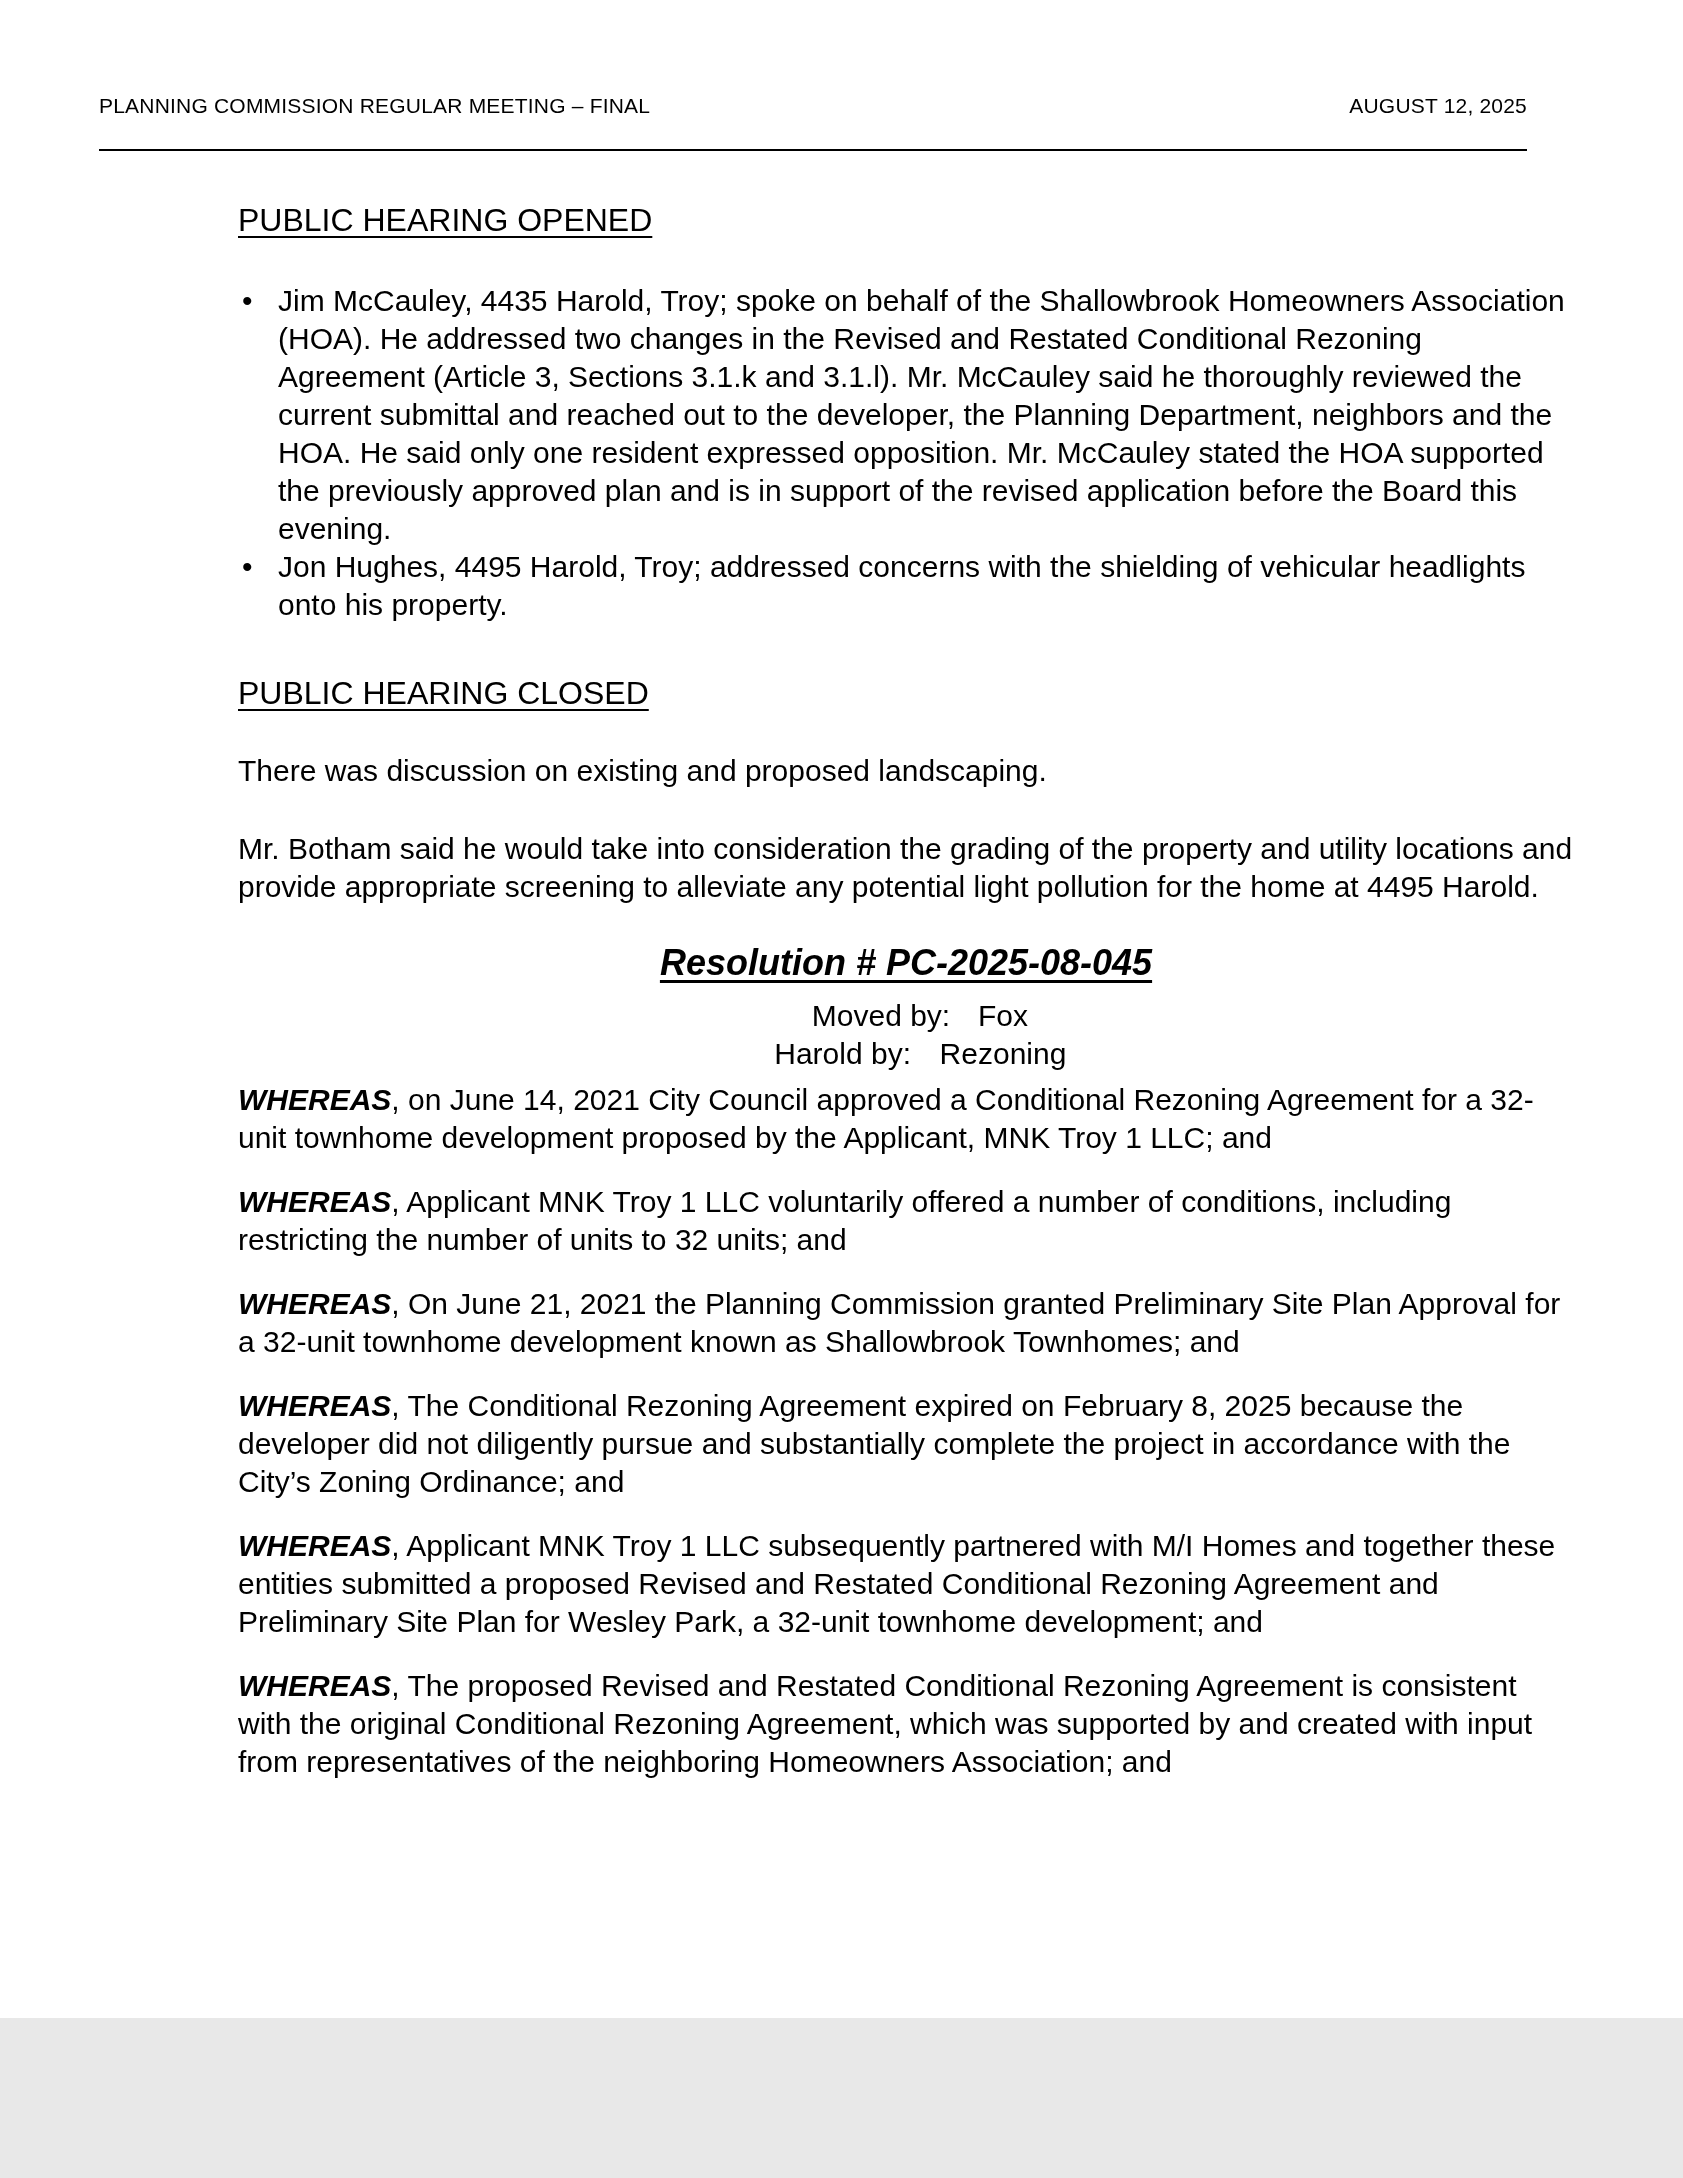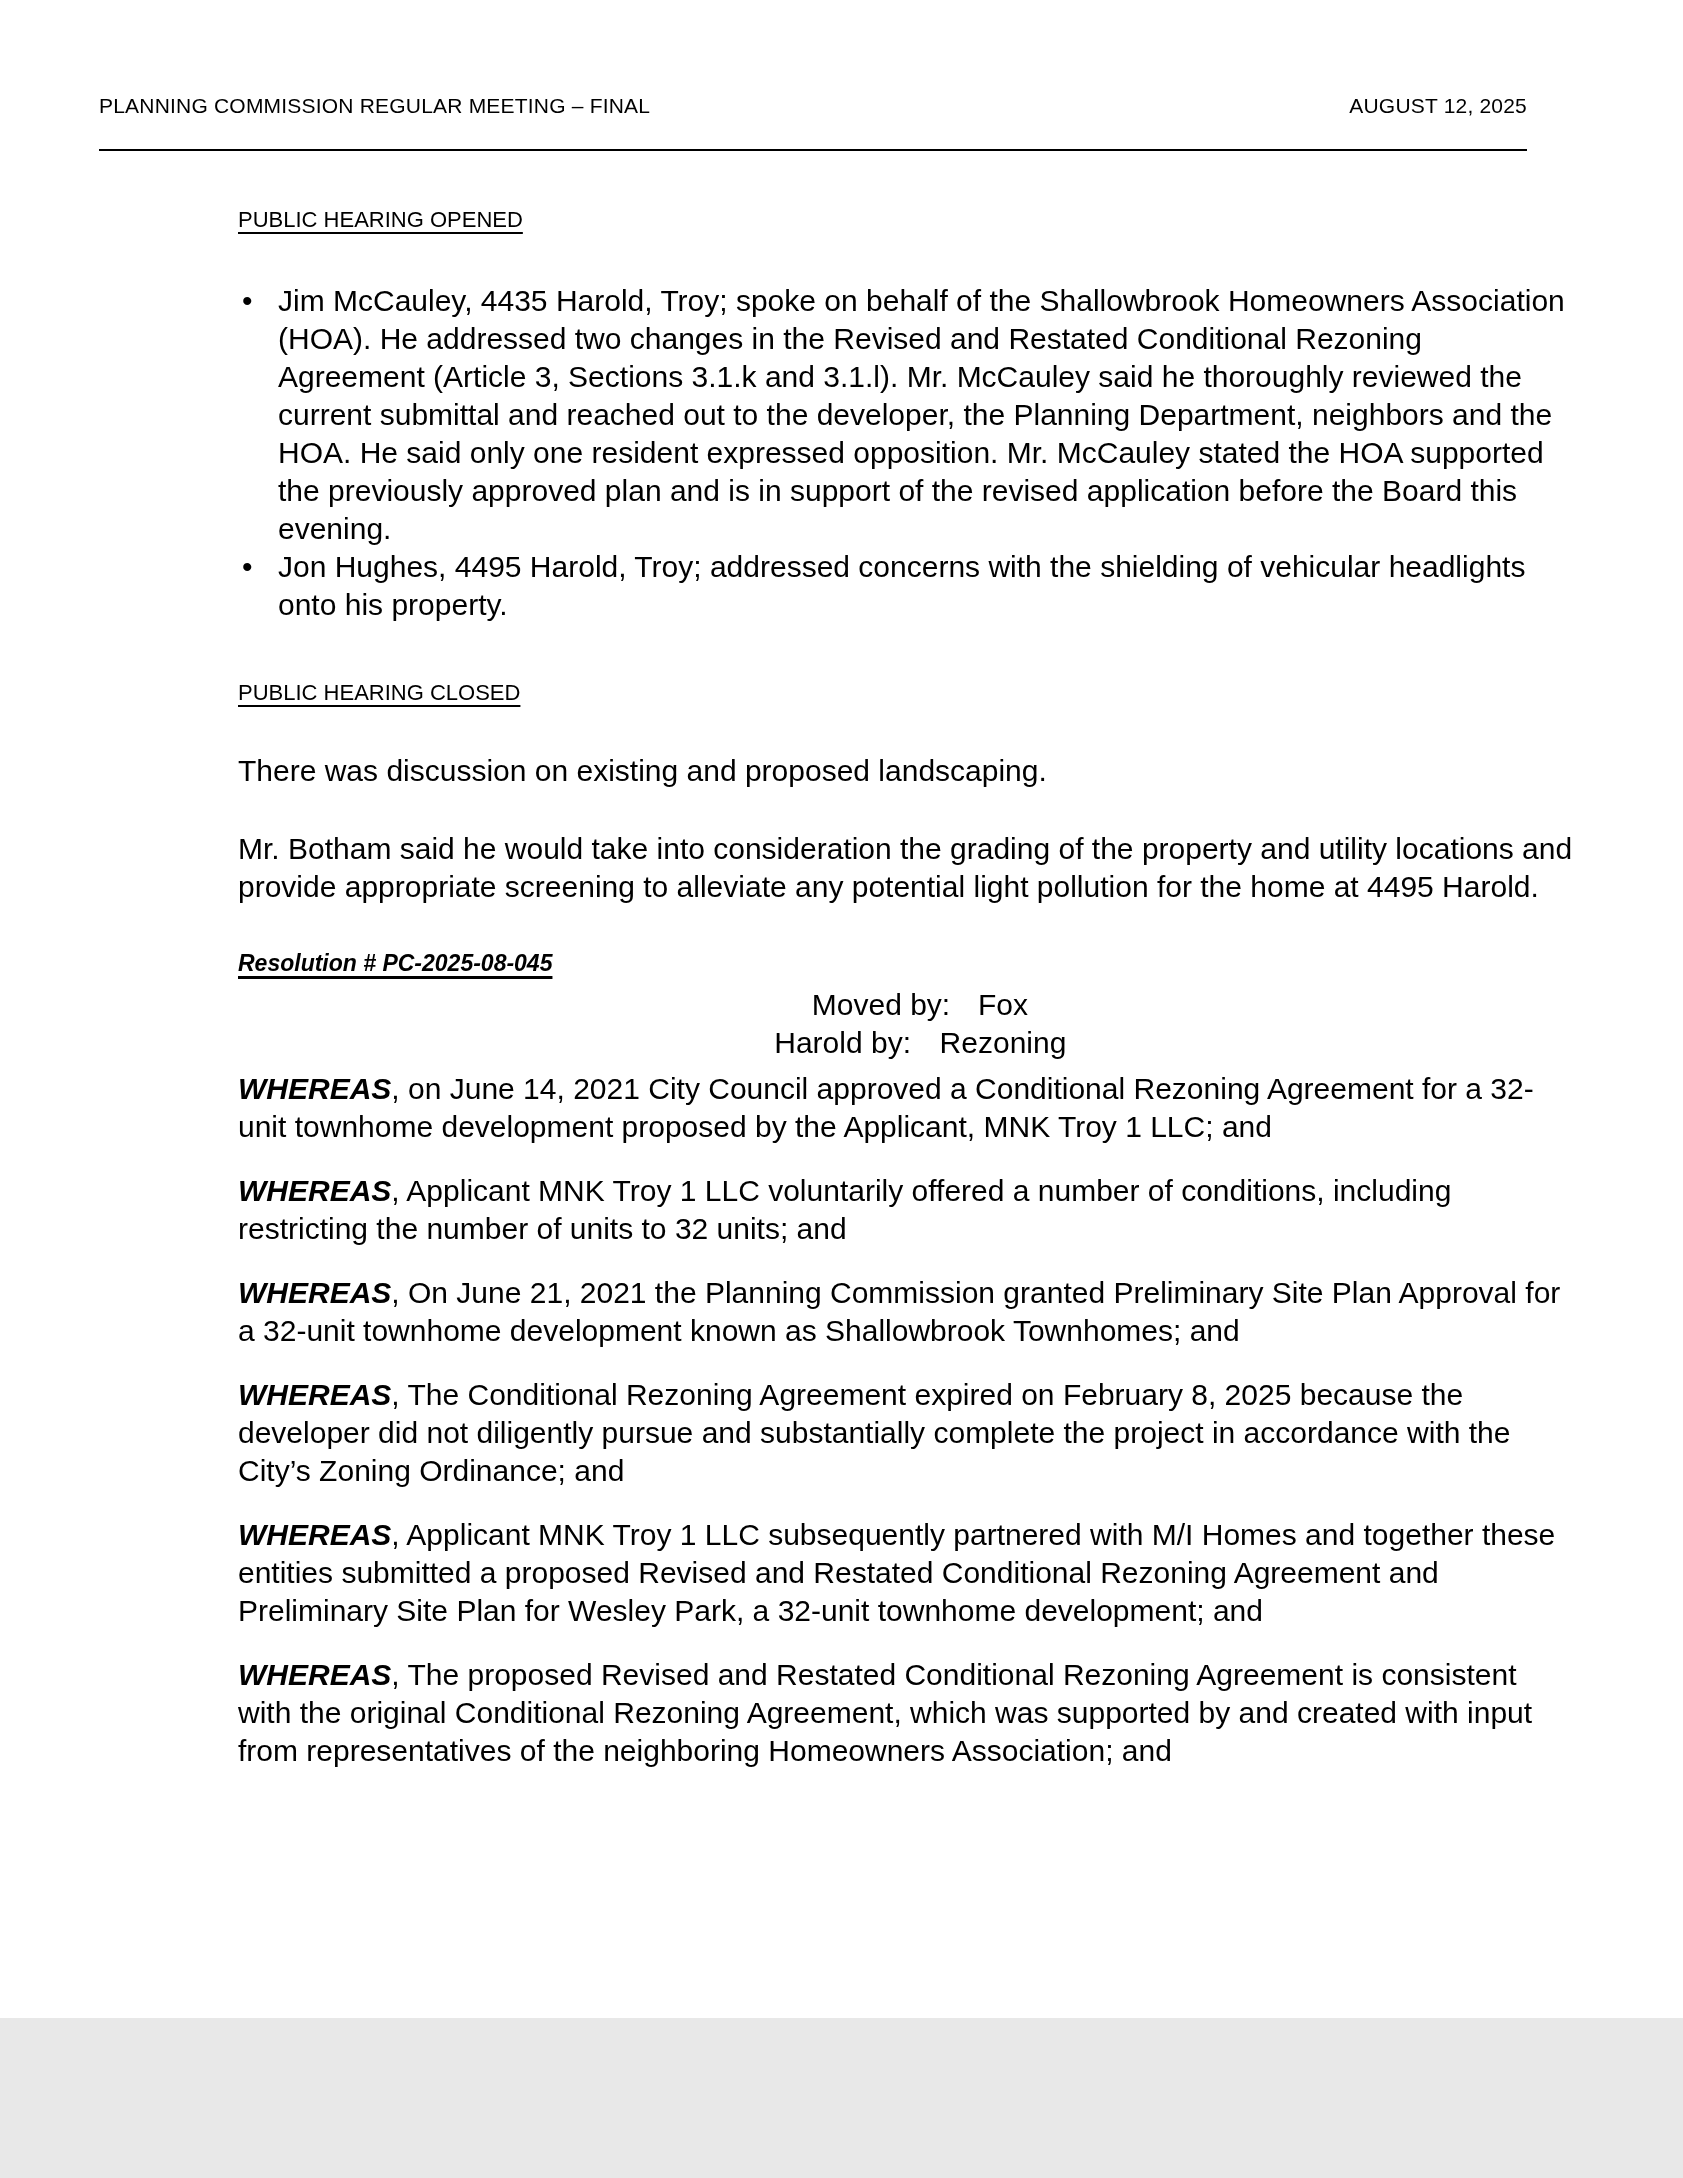--- a/index.html
+++ b/index.html
@@ -32,21 +32,21 @@
     height: 0;
   }
   
   .content {
     margin: 0 109px 0 238px;
     font-size: 30px;
     line-height: 38px;
   }
   .section-heading {
     margin: 50px 0 0 0;
-    font-size: 22px;
+    font-size: 32px;
     font-weight: normal;
     text-decoration: underline;
     text-underline-offset: 5px;
     text-decoration-thickness: 2px;
   }
   .speaker-list {
     margin: 43px 0 0 0;
     padding: 0;
     list-style: none;
   }
@@ -54,27 +54,28 @@
     position: relative;
     padding-left: 40px;
   }
   .speaker-item .bullet-marker {
     position: absolute;
     left: 4px;
     top: 0;
   }
   .para { margin: 40px 0 0 0; }
   .resolution-heading {
-    margin: 38px 0 4px 0;
-    font-size: 23px;
+    margin: 38px 0 15px 0;
+    font-size: 36px;
     font-weight: bold;
     font-style: italic;
     text-decoration: underline;
     text-underline-offset: 5px;
     text-decoration-thickness: 3px;
+    text-align: center;
   }
   .motion-line { margin: 0; text-align: center; }
   .motion-label {
     display: inline-block;
     width: 194px;
   }
   .whereas-para { margin: 26px 0 0 0; }
   .whereas-block .whereas-para:first-child { margin-top: 8px; }
   .whereas-lead { font-weight: bold; font-style: italic; }
   

